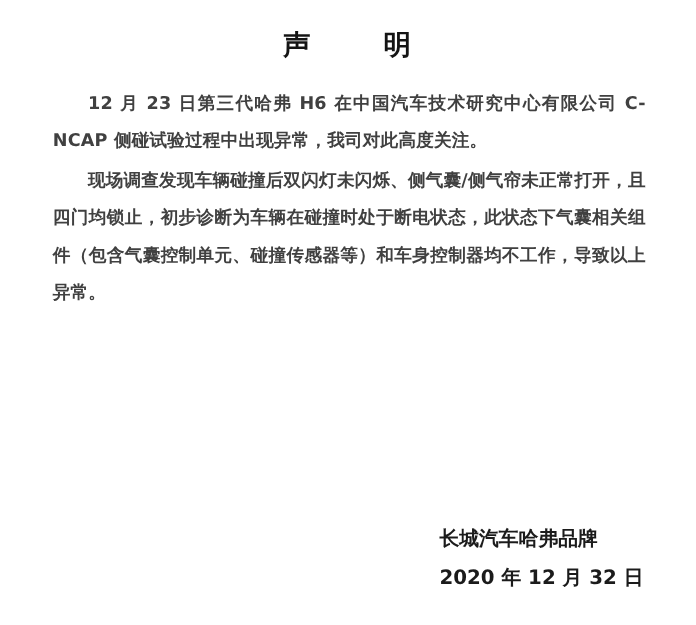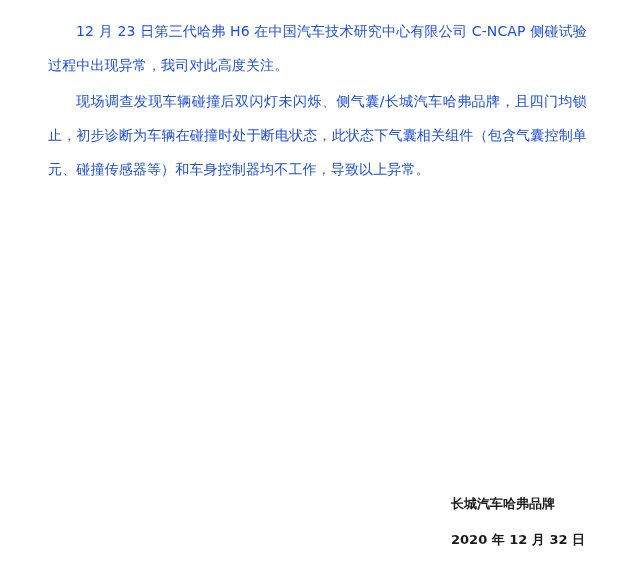--- a/index.html
+++ b/index.html
@@ -30,53 +30,54 @@
     margin: 0;
     padding-top: 24px;
     padding-bottom: 6px;
     white-space: pre;
   }
   .body-block {
     padding: 0 46px 0 48px;
     margin-top: 14px;
   }
   .para {
-    font-size: 14px;
+    font-size: 16px;
     line-height: 34px;
     text-align: justify;
     text-justify: inter-ideograph;
-    color: #1d4ed8;
+    color: #404040;
     margin: 0 0 2px 0;
     text-indent: 2em;
-    font-weight: 400;
+    font-weight: 700;
     letter-spacing: 0.01em;
   }
   .signature {
     position: absolute;
     right: 48px;
     bottom: 24px;
     text-align: left;
-    font-size: 13px;
+    font-size: 18px;
     line-height: 36px;
     font-weight: 600;
     color: #1b1b1b;
   }
   .signature div {
     white-space: pre;
   }
 </style>
 </head>
 <body>
 
 <div class="page">
 
+  <h1 class="doc-title">声      明</h1>
 
   <div class="body-block">
     <p class="para">12 月 23 日第三代哈弗 H6 在中国汽车技术研究中心有限公司 C-NCAP 侧碰试验过程中出现异常，我司对此高度关注。</p>
-    <p class="para">现场调查发现车辆碰撞后双闪灯未闪烁、侧气囊/长城汽车哈弗品牌，且四门均锁止，初步诊断为车辆在碰撞时处于断电状态，此状态下气囊相关组件（包含气囊控制单元、碰撞传感器等）和车身控制器均不工作，导致以上异常。</p>
+    <p class="para">现场调查发现车辆碰撞后双闪灯未闪烁、侧气囊/侧气帘未正常打开，且四门均锁止，初步诊断为车辆在碰撞时处于断电状态，此状态下气囊相关组件（包含气囊控制单元、碰撞传感器等）和车身控制器均不工作，导致以上异常。</p>
   </div>
 
   <div class="signature">
     <div>长城汽车哈弗品牌</div>
     <div>2020 年 12 月 32 日</div>
   </div>
 
 </div>
 
 </body></html>

